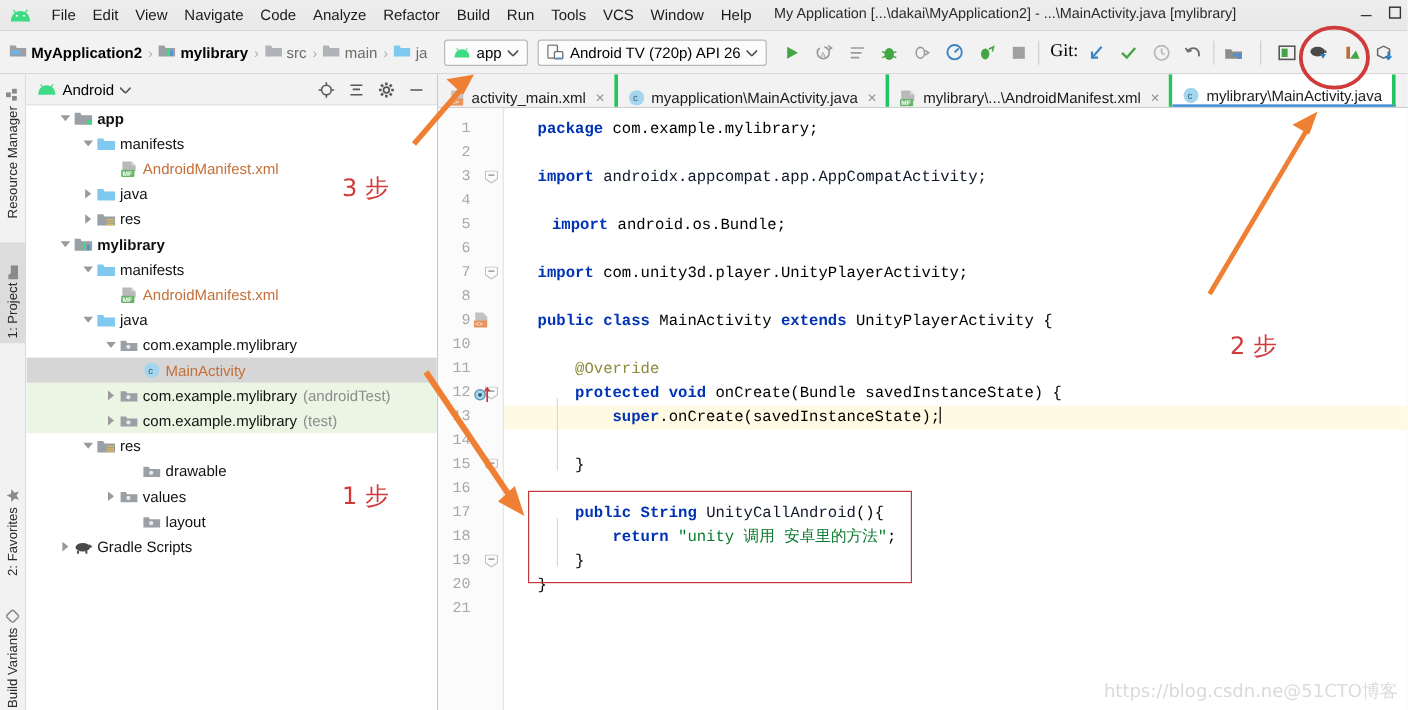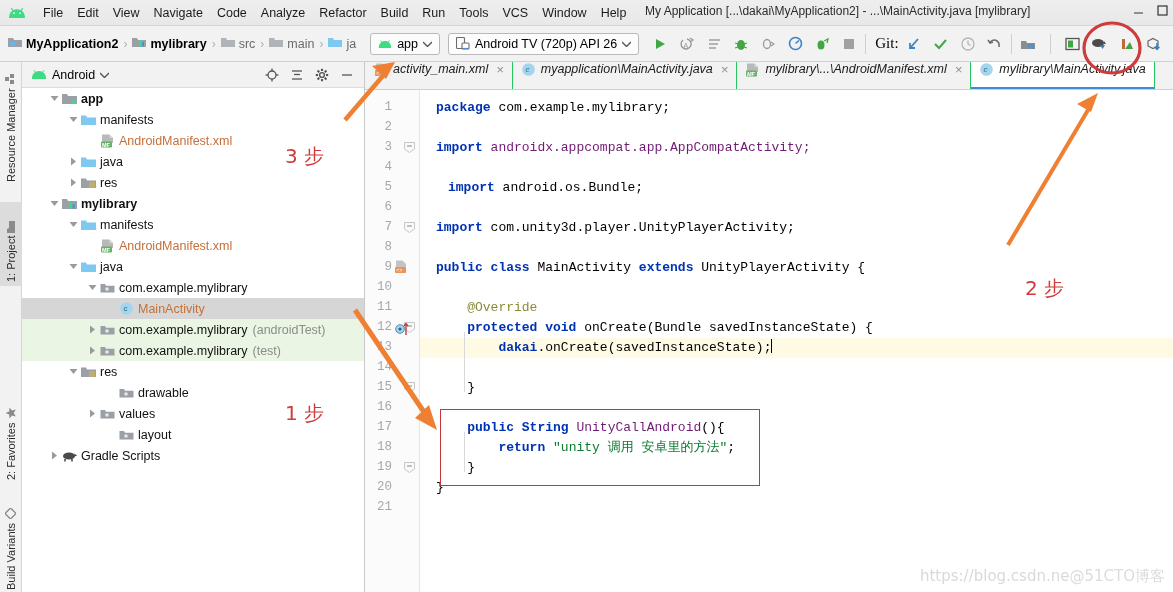--- a/index.html
+++ b/index.html
@@ -98,48 +98,48 @@
 
   
   .editor-wrap {
     position:absolute; left:365px; top:62px; width:808px; height:530px; background:#fff;
   }
   .tabsbar {
     height:28px; background:#f2f2f2; border-bottom:1px solid #cfcfcf;
     display:flex; align-items:stretch;
   }
   .etab {
-    display:flex; align-items:flex-start; gap:5px; padding: 0 8px;
-    font-size:12.5px; color:#1b1b1b; border-right:1px solid #22c55e;
-    background:#f2f2f2; white-space:nowrap;font-style:italic;
+    display:flex; align-items:flex-end; gap:5px; padding: 0 8px;
+    font-size:12.5px; color:#1b1b1b; border-right:3px solid #22c55e;
+    background:#f2f2f2; white-space:nowrap;
   }
   .etab.active { background:#ffffff; border-bottom:2px solid #3f8bd8; }
   .etab .x { color:#909090; font-size:13px; margin-left:3px; }
   .tab-ico { width:15px; height:15px; display:flex; align-items:center; justify-content:center; }
 
   .code-area { position:relative; height:502px; background:#fff; display:flex; }
   .gutter {
     width:55px; background:#fbfbfb; position:relative; flex:0 0 55px;
     border-right:1px solid #eaeaea;
   }
   .gl {
     position:absolute; right:27px; font-size:12.5px; color:#a8a8a8;
     font-family:"Liberation Mono", monospace; text-align:right; width:24px;
   }
   .gmark { position:absolute; }
   .fold { position:absolute; right:4px; width:11px; height:11px; }
   .code {
     position:relative; flex:1;
     font-family:"Liberation Mono", monospace; font-size:13px;
   }
-  .cl { position:absolute; left:16px; white-space:pre; line-height:20px; height:20px; }
+  .cl { position:absolute; left:28px; white-space:pre; line-height:20px; height:20px; }
   .hl-line { position:absolute; left:0; right:0; height:20px; background:#fffae3; }
   .k { color:#0033b3; font-weight:bold; }
   .pl { color:#000; }
-  .dimtxt { color:#701a75; }
+  .dimtxt { color:#0f172a; }
   .ann { color:#8a8a3a; }
   .str { color:#0a7b2e; }
   .caret { display:inline-block; width:1px; height:14px; background:#000; vertical-align:-2px; }
   .foldline { position:absolute; width:1px; background:#d9d9d9; }
 
   .red-rect {
     position:absolute; border:1.6px solid #c1393d; background:transparent;
     pointer-events:none;
   }
 
@@ -835,21 +835,21 @@
           <div class="cl" style="top: 68px;"></div>
           <div class="cl" style="top: 88px; margin-left: 12px;"><span class="k">import </span><span class="pl">android.os.Bundle;</span></div>
           <div class="cl" style="top: 108px;"></div>
           <div class="cl" style="top: 128px;"><span class="k">import </span><span class="pl">com.unity3d.player.UnityPlayerActivity;</span></div>
           <div class="cl" style="top: 148px;"></div>
           <div class="cl" style="top: 168px;"><span class="k">public class </span><span class="pl">MainActivity </span><span class="k">extends </span><span class="pl">UnityPlayerActivity {</span></div>
           <div class="cl" style="top: 188px;"></div>
           <div class="cl" style="top: 208px; text-align: center;"><span class="ann">    @Override</span></div>
           <div class="cl" style="top: 228px;"><span class="k">    protected void </span><span class="pl">onCreate(Bundle savedInstanceState) {</span></div>
           <div class="hl-line" style="top: 248px;"></div>
-          <div class="cl" style="top: 248px;"><span class="k">        dakai</span><span class="pl">.onCreate(savedInstanceState);</span><span class="caret"></span></div>
+          <div class="cl" style="top: 248px;"><span class="k">        super</span><span class="pl">.onCreate(savedInstanceState);</span><span class="caret"></span></div>
           <div class="cl" style="top: 268px;"></div>
           <div class="cl" style="top: 288px;"><span class="pl">    }</span></div>
           <div class="cl" style="top: 308px;"></div>
           <div class="cl" style="top: 328px;"><span class="k">    public String </span><span class="dimtxt">UnityCallAndroid</span><span class="pl">(){</span></div>
           <div class="cl" style="top: 348px;"><span class="k">        return </span><span class="str">"unity 调用 安卓里的方法"</span><span class="pl">;</span></div>
           <div class="cl" style="top: 368px;"><span class="pl">    }</span></div>
           <div class="cl" style="top: 388px;"><span class="pl">}</span></div>
           <div class="cl" style="top: 408px;"></div>
           <div class="foldline" style="left: 44px; top: 242px; height: 60px;"></div>
           <div class="foldline" style="left: 44px; top: 342px; height: 40px;"></div>

